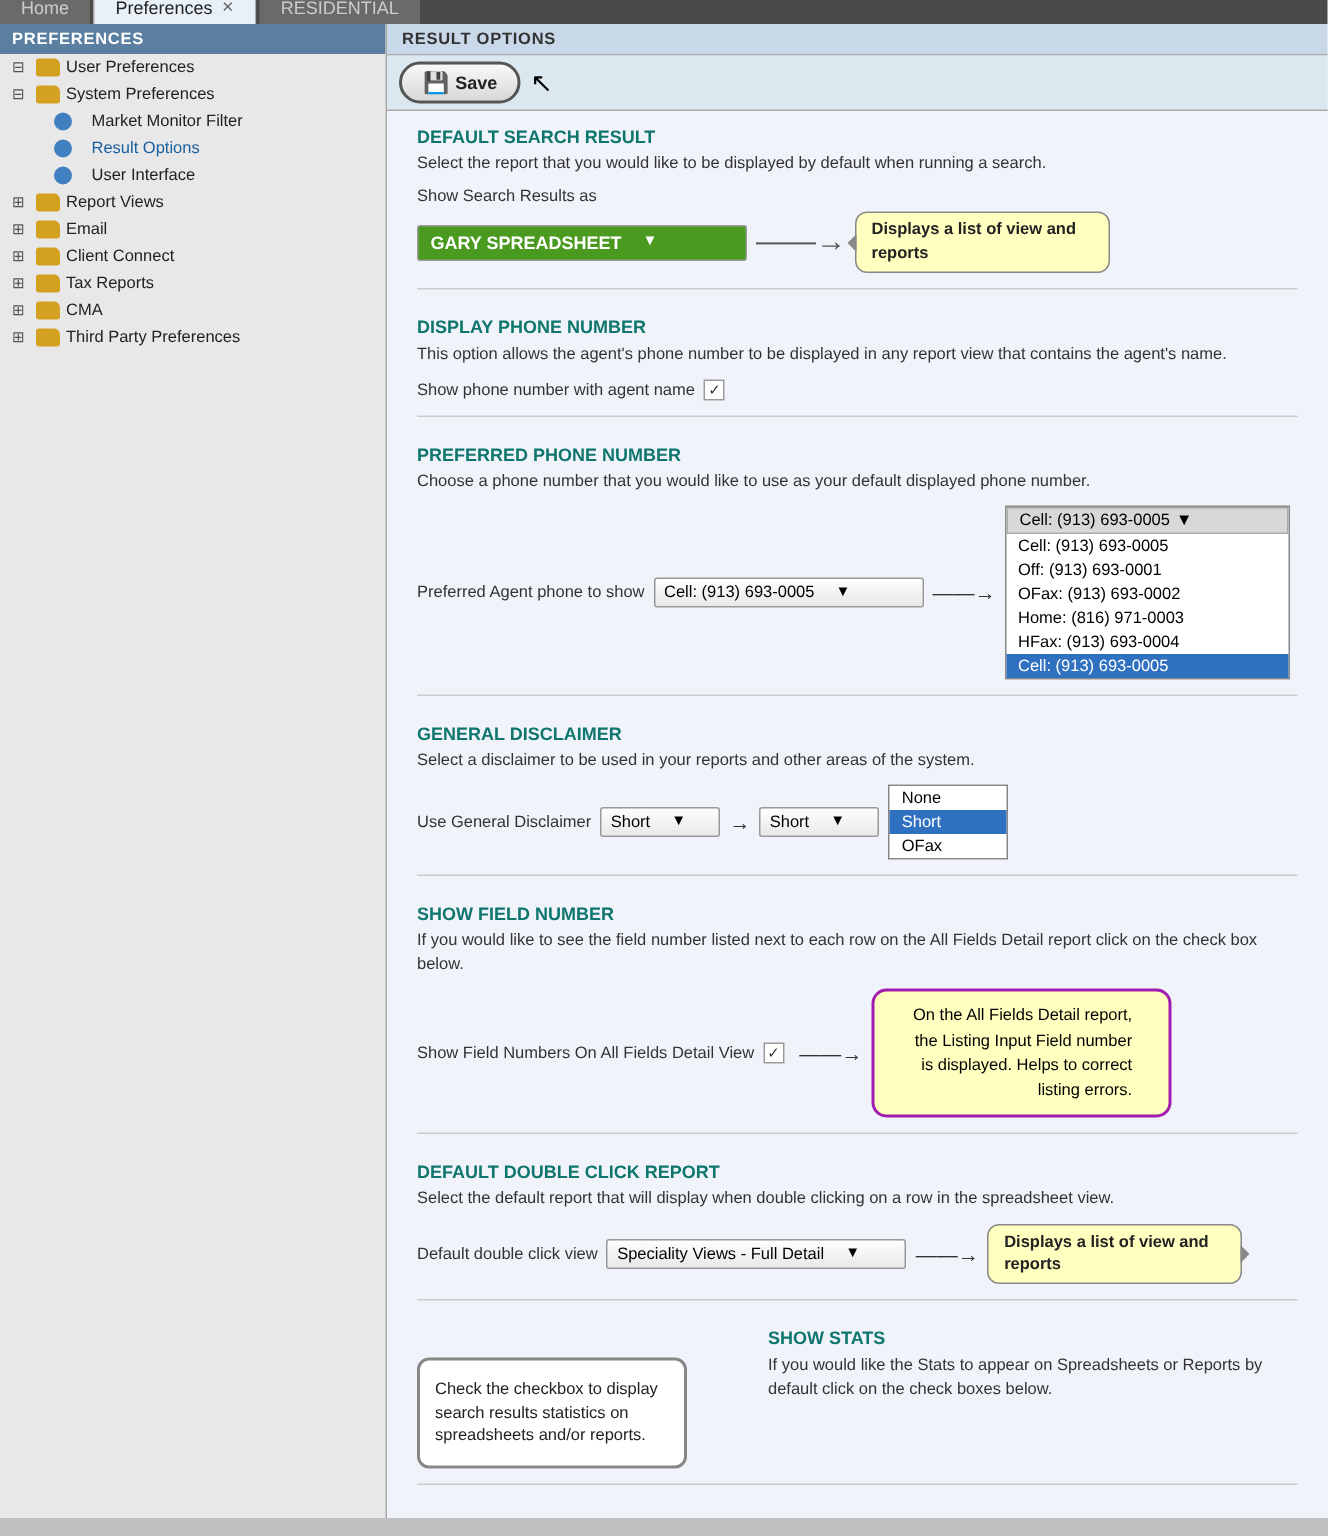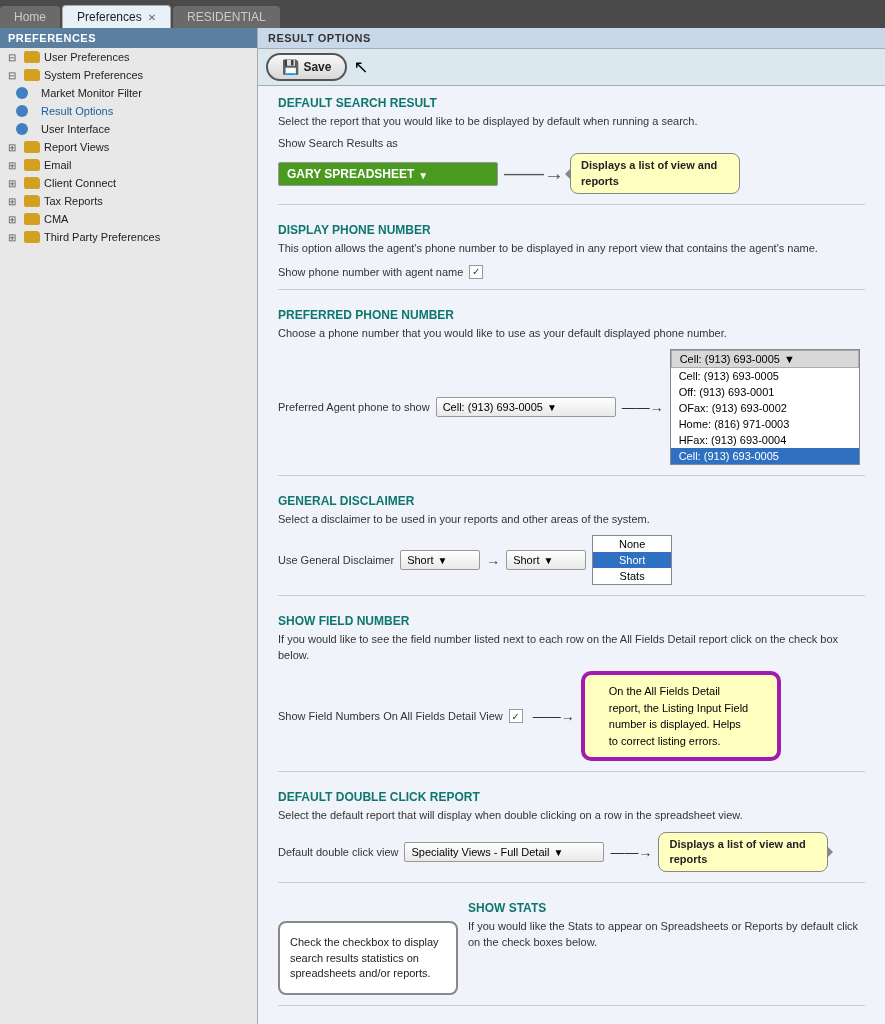--- a/index.html
+++ b/index.html
@@ -1,75 +1,75 @@
 <!DOCTYPE html>
 <html><head>
   <meta charset="utf-8">
   <style>
     * { box-sizing: border-box; margin: 0; padding: 0; }
     body { font-family: Arial, sans-serif; font-size: 12px; background: #c0c0c0; width: 885px; height: 1024px; overflow: hidden; }
 
     
-    .tabs { display: flex; background: #4a4a4a; height: 28px; align-items: flex-end; }
+    .tabs { display: flex; background: #4a4a4a; height: 16px; align-items: flex-end; }
     .tab { padding: 4px 14px; font-size: 12px; cursor: pointer; border-radius: 4px 4px 0 0; margin-right: 2px; display: flex; align-items: center; gap: 6px; }
     .tab-inactive { background: #6a6a6a; color: #ccc; }
     .tab-active { background: #e8f0f8; color: #222; border-top: 1px solid #aaa; border-left: 1px solid #aaa; border-right: 1px solid #aaa; }
     .tab-close { color: #666; font-size: 10px; cursor: pointer; }
 
     
     .main-layout { display: flex; height: calc(1024px - 28px); }
 
     
     .sidebar { width: 258px; background: #e8e8e8; border-right: 1px solid #aaa; overflow-y: auto; flex-shrink: 0; }
     .sidebar-header { background: #5a7fa0; color: white; padding: 4px 8px; font-weight: bold; font-size: 11px; letter-spacing: 0.5px; }
     .sidebar-item { padding: 3px 8px; display: flex; align-items: center; gap: 4px; cursor: pointer; }
     .folder-icon { width: 16px; height: 12px; background: #d4a020; border-radius: 2px 4px 2px 2px; display: inline-block; flex-shrink: 0; }
     .folder-icon-blue { width: 12px; height: 12px; background: #4080c0; border-radius: 50%; display: inline-block; flex-shrink: 0; }
     .expand-icon { width: 12px; font-size: 10px; color: #555; flex-shrink: 0; }
-    .indent1 { padding-left: 16px; gap: 13px; }
+    .indent1 { padding-left: 36px; gap: 13px; }
     .sidebar-item-text { font-size: 11px; color: #222; }
     .sidebar-item-text.active-link { color: #1a5fa0; }
 
     
     .content { flex: 1; background: #f0f4fa; overflow-y: auto; }
     .content-header { background: #c8d8e8; border-bottom: 1px solid #aaa; padding: 4px 10px; font-size: 11px; font-weight: bold; letter-spacing: 0.5px; color: #333; }
     .content-body { padding: 10px 20px; }
 
     
     .toolbar { background: #dce8f0; border-bottom: 1px solid #aaa; padding: 4px 8px; display: flex; align-items: center; }
     .save-btn { display: flex; align-items: center; gap: 4px; background: linear-gradient(to bottom, #f8f8f8, #d8d8d8); border: 2px solid #555; border-radius: 20px; padding: 4px 14px; cursor: pointer; font-size: 12px; font-weight: bold; color: #222; }
     .save-btn-icon { font-size: 14px; }
 
     
     .section { margin-bottom: 18px; padding-bottom: 10px; border-bottom: 1px solid #ccc; }
     .section-title { color: #0f766e; font-weight: bold; font-size: 12px; margin-bottom: 4px; text-transform: uppercase; }
     .section-desc { font-size: 11px; color: #333; margin-bottom: 8px; line-height: 1.4; }
     .field-label { font-size: 11px; color: #333; white-space: nowrap; }
 
     
-    .dropdown { background: linear-gradient(to bottom, #fff, #e8e8e8); border: 1px solid #999; border-radius: 2px; padding: 3px 6px; font-size: 11px; display: flex; align-items: flex-end; gap: 4px; cursor: pointer; min-width: 80px; }
+    .dropdown { background: linear-gradient(to bottom, #fff, #e8e8e8); border: 1px solid #999; border-radius: 2px; padding: 3px 6px; font-size: 11px; display: flex; align-items: flex-start; gap: 14px; cursor: pointer; min-width: 80px; }
     .dropdown-green { background: #4a9a20; color: white; min-width: 220px; padding: 4px 8px; font-size: 12px; font-weight: bold; }
     .dropdown-arrow { font-size: 10px; }
     .dropdown-wide { min-width: 200px; }
 
     
     .callout { background: #ffffc0; border: 1px solid #888; border-radius: 8px; padding: 4px 10px; font-size: 11px; color: #222; line-height: 1.4; position: relative; max-width: 170px; font-weight: bold; }
     .callout::before { content: ''; position: absolute; left: -12px; top: 50%; transform: translateY(-50%); border: 6px solid transparent; border-right-color: #888; }
     .callout2::before { left: auto; right: -12px; top: 50%; border-right-color: transparent; border-left-color: #888; }
 
     
     .checkbox { width: 14px; height: 14px; border: 1px solid #999; background: #fff; display: inline-flex; align-items: center; justify-content: center; cursor: pointer; flex-shrink: 0; }
     .checkbox.checked::after { content: '✓'; font-size: 10px; color: #333; }
     .dropdown-popup-item { padding: 2px 8px; font-size: 11px; cursor: pointer; white-space: nowrap; }
     .dropdown-popup-item.selected { background: #3070c0; color: white; }
     .phone-popup-item { padding: 2px 8px; font-size: 11px; cursor: pointer; white-space: nowrap; }
     .phone-popup-item.selected { background: #3070c0; color: white; }
 
     
-    .balloon { background: #ffffc0; border: 4px solid #a21caf; border-radius: 10px; padding: 8px 24px; font-size: 11px; line-height: 1.5; max-width: 200px; }
+    .balloon { background: #ffffc0; border: 2px solid #a21caf; border-radius: 10px; padding: 8px 24px; font-size: 11px; line-height: 1.5; max-width: 200px; text-align: right; }
 
     
     .left-callout { background: white; border: 2px solid #888; border-radius: 8px; padding: 12px 10px; font-size: 11px; line-height: 1.4; max-width: 180px; color: #222; }
 
     .row-flex { display: flex; align-items: center; gap: 6px; }
     .mt4 { margin-top: 4px; }
   </style>
 </head>
 <body>
 
@@ -230,25 +230,25 @@
           <div class="dropdown">
             <span>Short</span>
             <span class="dropdown-arrow">▼</span>
           </div>
           <span style="font-size:14px; color:#333;">→</span>
           <div class="dropdown">
             <span>Short</span>
             <span class="dropdown-arrow">▼</span>
           </div>
 
-          <div style="display:inline-block;text-align:center;">
+          <div style="display:inline-block;">
             <div style="background:white; border:1px solid #888; min-width:80px;">
               <div class="dropdown-popup-item">None</div>
               <div class="dropdown-popup-item selected">Short</div>
-              <div class="dropdown-popup-item">Stats</div>
+              <div class="dropdown-popup-item">OFax</div>
             </div>
           </div>
         </div>
       </div>
 
       <div class="section">
         <div class="section-title">SHOW FIELD NUMBER</div>
         <div class="section-desc">If you would like to see the field number listed next to each row on the All Fields Detail report click on the check box below.</div>
         <div class="row-flex mt4">
           <span class="field-label">Show Field Numbers On All Fields Detail View</span>
@@ -271,21 +271,21 @@
           <div class="callout callout2">
             <span>Displays a list of view and reports</span>
           </div>
         </div>
       </div>
 
       <div class="section" style="display:flex; align-items:flex-start; gap:10px;">
         <div class="left-callout" style="flex-shrink:0; margin-top:20px;">
           <span>Check the checkbox to display search results statistics on spreadsheets and/or reports.</span>
         </div>
-        <div style="flex:1;">
+        <div style="flex:1;margin-left:44px;">
           <div class="section-title">SHOW STATS</div>
           <div class="section-desc">If you would like the Stats to appear on Spreadsheets or Reports by default click on the check boxes below.</div>
         </div>
       </div>
 
     </div>
   </div>
 
 </div>
 

